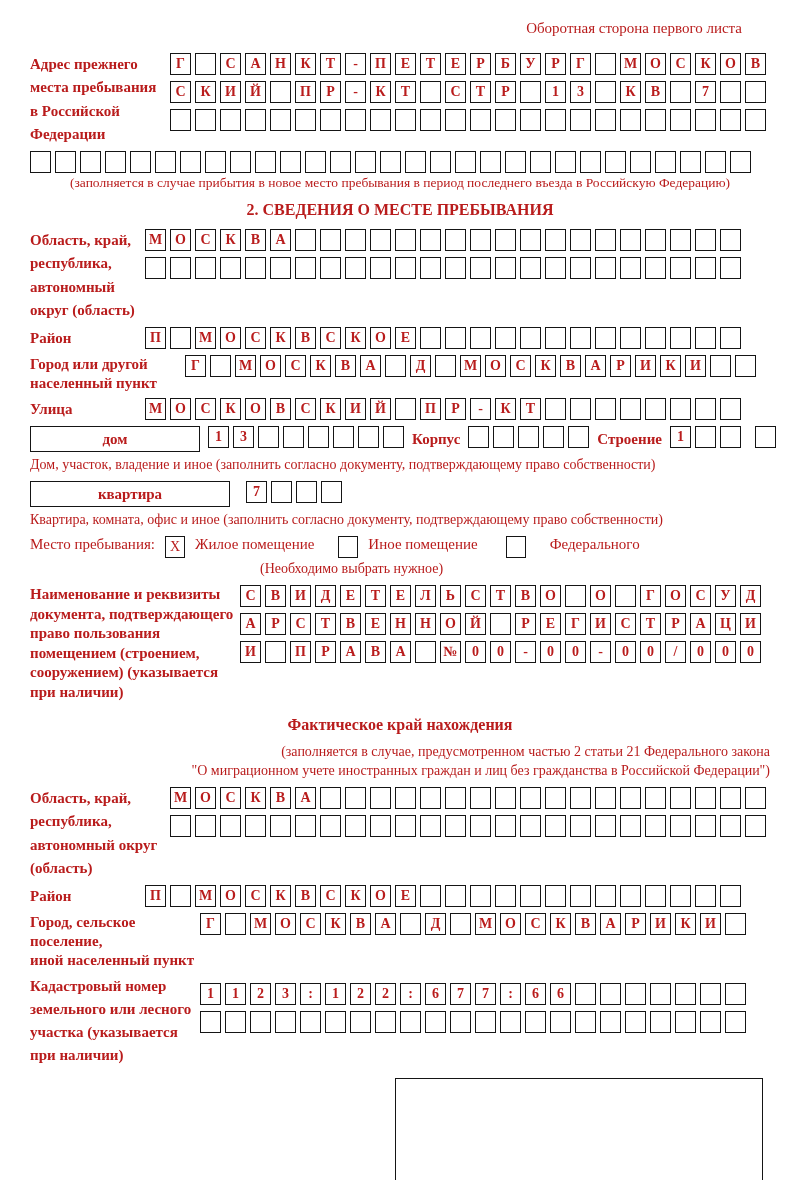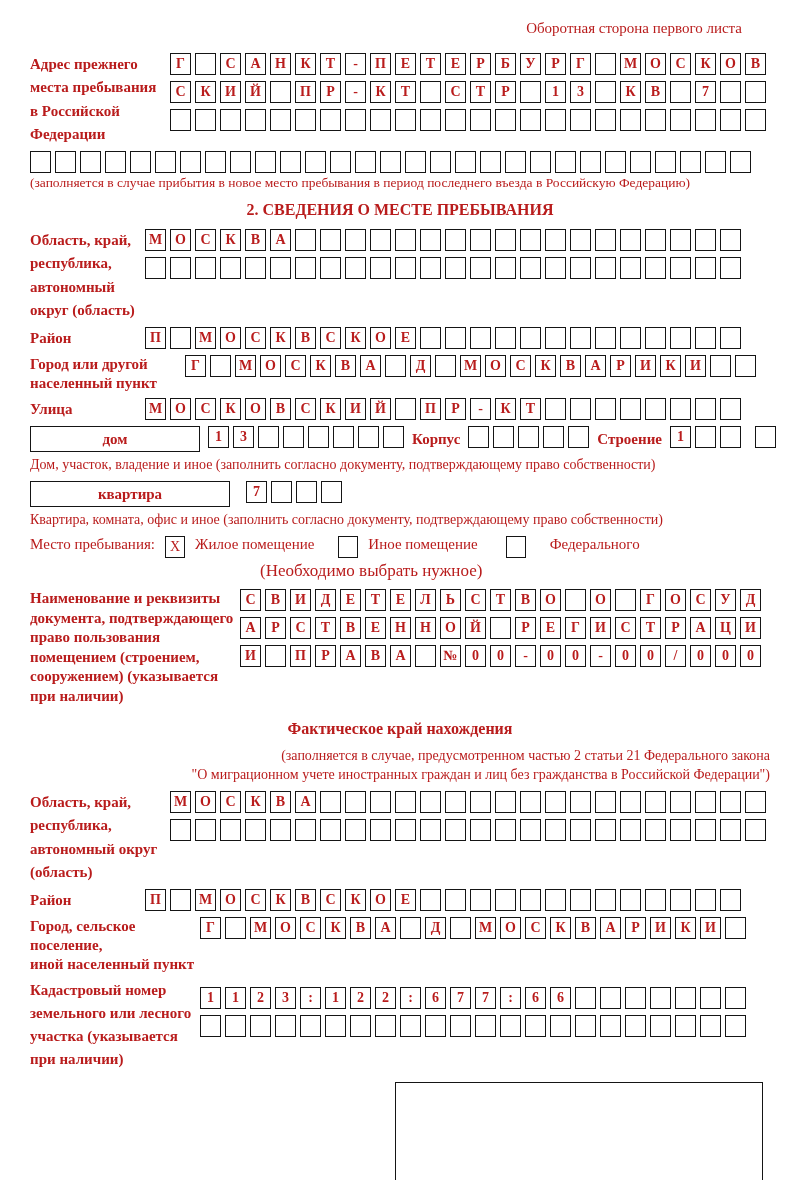--- a/index.html
+++ b/index.html
@@ -14,36 +14,36 @@
   .flabel{font-size:15px;line-height:1.55;white-space:pre-line;flex:0 0 auto;}
   .rows{display:flex;flex-direction:column;gap:6px;}
   .cells{display:flex;gap:4px;flex-wrap:nowrap;}
   .cell{
     flex:0 0 auto;width:21px;height:22px;box-sizing:border-box;
     border:1.6px solid #151515;display:flex;align-items:center;justify-content:center;
     font-size:14px;line-height:1;background:#fff;
   }
   .w115{width:115px;} .w140{width:140px;} .w155{width:155px;} .w170{width:170px;} .w210{width:210px;}
   .fullrow{margin:2px 0 2px 0;}
-  .note{font-size:13.5px;margin:2px 0 10px 0;}
+  .note{font-size:13.5px;text-align:center;margin:2px 0 10px 0;}
   .sectitle{font-size:16px;font-weight:bold;text-align:center;margin:8px 0 10px 0;}
   .inline-box{
     box-sizing:border-box;border:1.6px solid #151515;height:26px;
     display:flex;align-items:center;justify-content:center;font-size:15px;flex:0 0 auto;background:#fff;
   }
   .dom-box{width:170px;margin-right:8px;}
   .kv-box{width:200px;margin-right:16px;}
   .small-lbl{font-size:15px;margin:0 8px;align-self:center;}
   .caption{font-size:14px;margin:3px 0 8px 0;}
   .stayrow{display:flex;align-items:flex-start;gap:10px;font-size:15px;margin-top:4px;}
   .chk{
     width:20px;height:22px;box-sizing:border-box;border:1.6px solid #151515;
     display:flex;align-items:center;justify-content:center;font-size:14px;background:#fff;flex:0 0 auto;
   }
-  .choose-note{font-size:17px;margin:3px 0 8px 230px;}
+  .choose-note{font-size:14px;margin:3px 0 8px 230px;}
   .center-note{font-size:14px;text-align:right;margin:0 0 3px 0;}
   .stamp-box{
     width:368px;height:175px;box-sizing:border-box;border:1.8px solid #151515;
     margin-left:365px;margin-top:10px;background:#fff;
   }
   .gap-last .cell:last-child{margin-left:10px;}
   .mt2{margin-top:2px;}
 </style>
 </head>
 <body>

